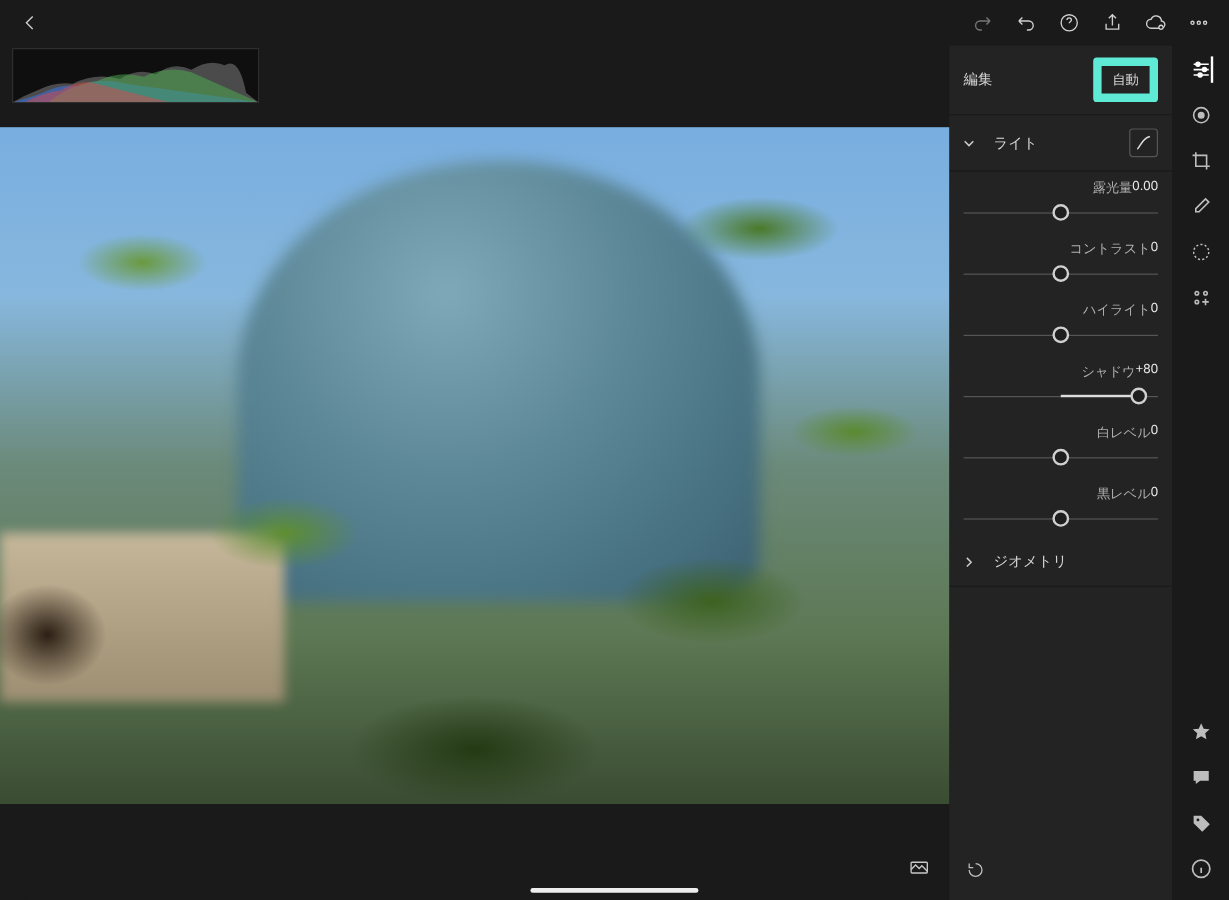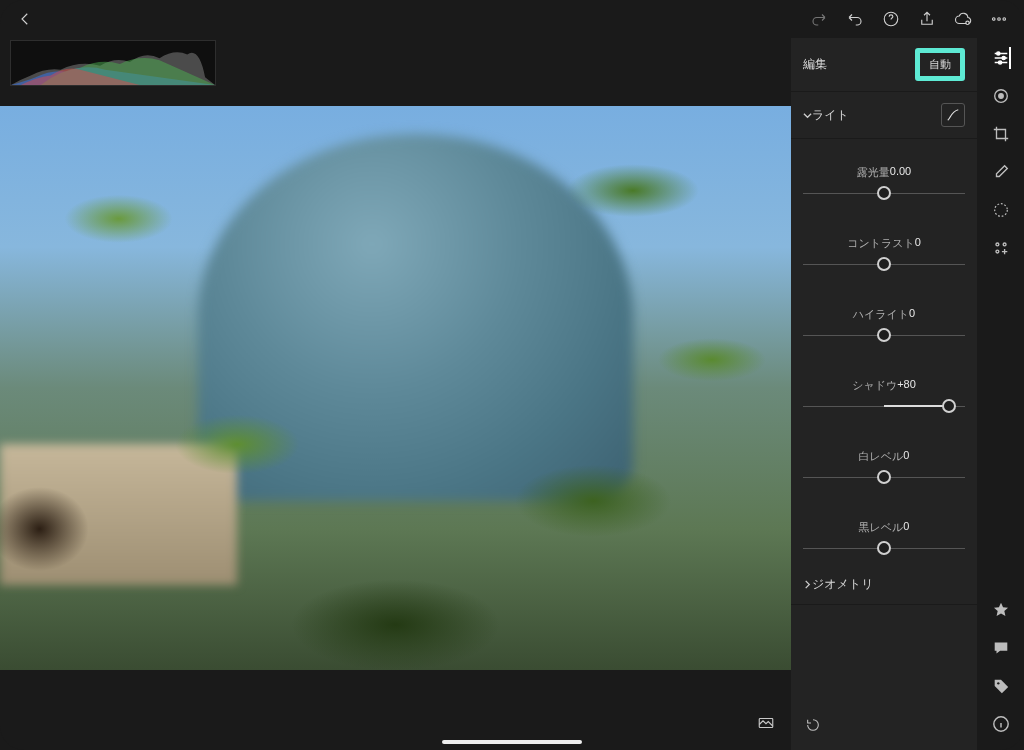--- a/index.html
+++ b/index.html
@@ -67,38 +67,38 @@
   width: 186px; background: #232323; display: flex; flex-direction: column;
   font-size: 12px; overflow-y: auto;
 }
 .panel-row {
   display: flex; align-items: center; justify-content: space-between;
   padding: 10px 12px; border-bottom: 1px solid #1a1a1a; min-height: 44px;
 }
 .panel-row .lbl { color: #d8d8d8; }
 .panel-row .sub { color: #7a7a7a; font-size: 10px; margin-top: 3px;}
 .pill {
-  border: 5px solid #5eead4; border-radius: 3px;
+  border: 7px solid #5eead4; border-radius: 3px;
   padding: 4px 9px; font-size: 11px; color: #ddd; cursor: pointer;
 }
 .section-head {
-  display: flex; align-items: center; gap: 0;
+  display: flex; align-items: center; gap: 16px;
   padding: 11px 12px; color: #d8d8d8; font-size: 12px;
   border-bottom: 1px solid #1a1a1a; cursor: pointer;
 }
 .section-head .chev { width: 9px; height: 9px; }
 .tone-curve-btn {
   margin-left: auto; width: 24px; height: 24px;
   border: 1px solid #555; border-radius: 3px;
   display:flex; align-items:center; justify-content:center;
 }
 .slider-block { padding: 6px 12px 8px; }
 .slider-row {
-  display:flex; justify-content:center; font-size:11px;
-  color:#b0b0b0; margin-bottom:4px;margin-top:20px;
+  display:flex; justify-content:flex-end; font-size:11px;
+  color:#b0b0b0; margin-bottom:4px;
 }
 .slider-row .value { color:#e8e8e8; }
 .slider-track {
   position:relative; height:18px;
 }
 .slider-track .line {
   position:absolute; left:0; right:0; top:50%; height:1px; background:#555;
 }
 .slider-track .knob {
   position:absolute; top:50%; width:14px; height:14px;

